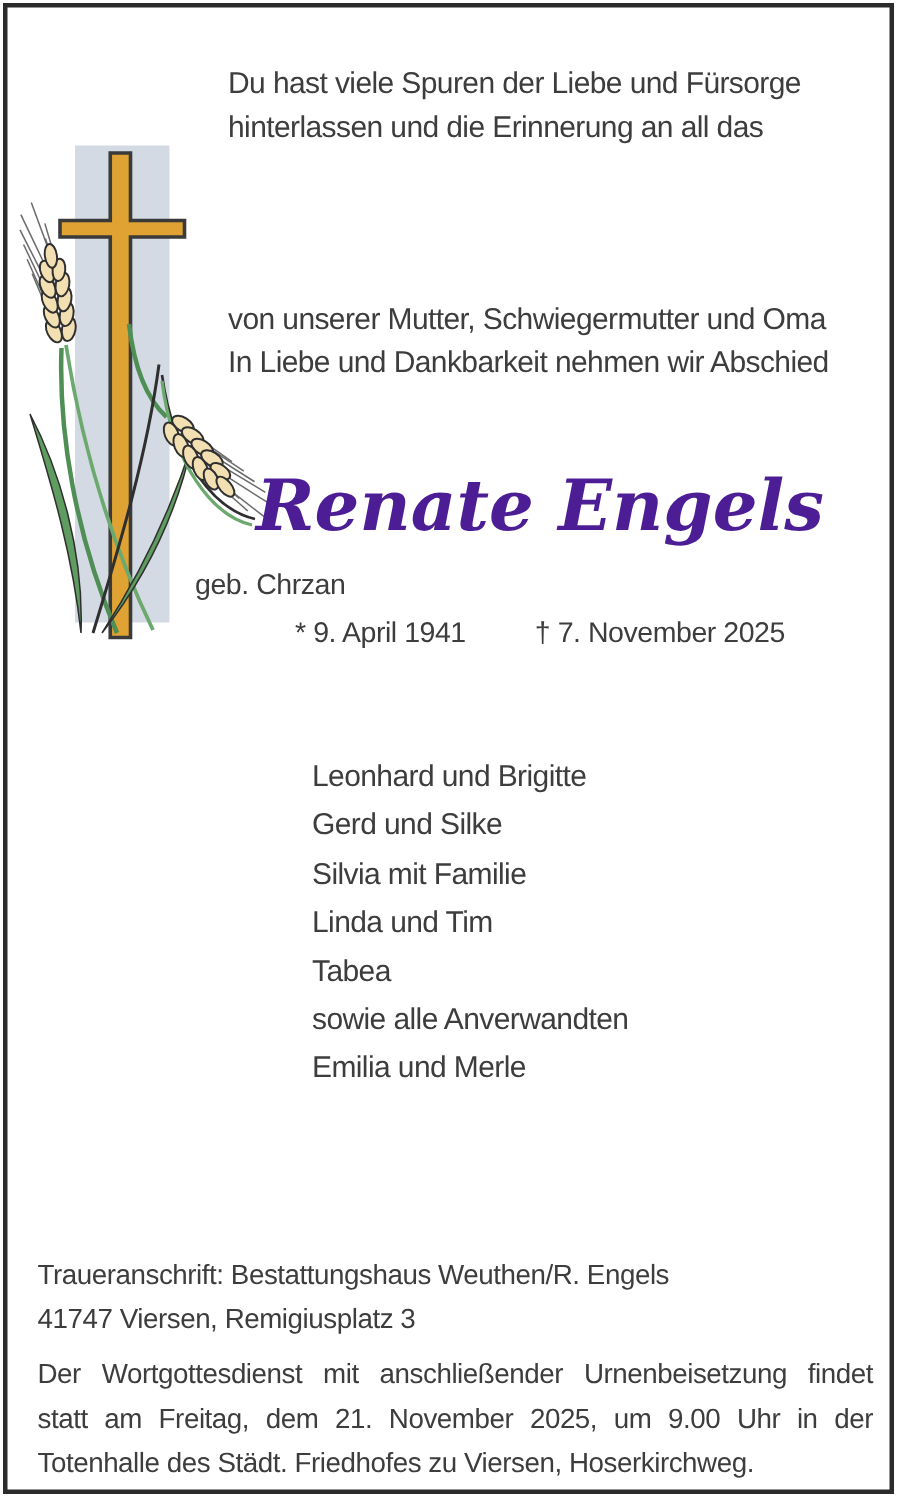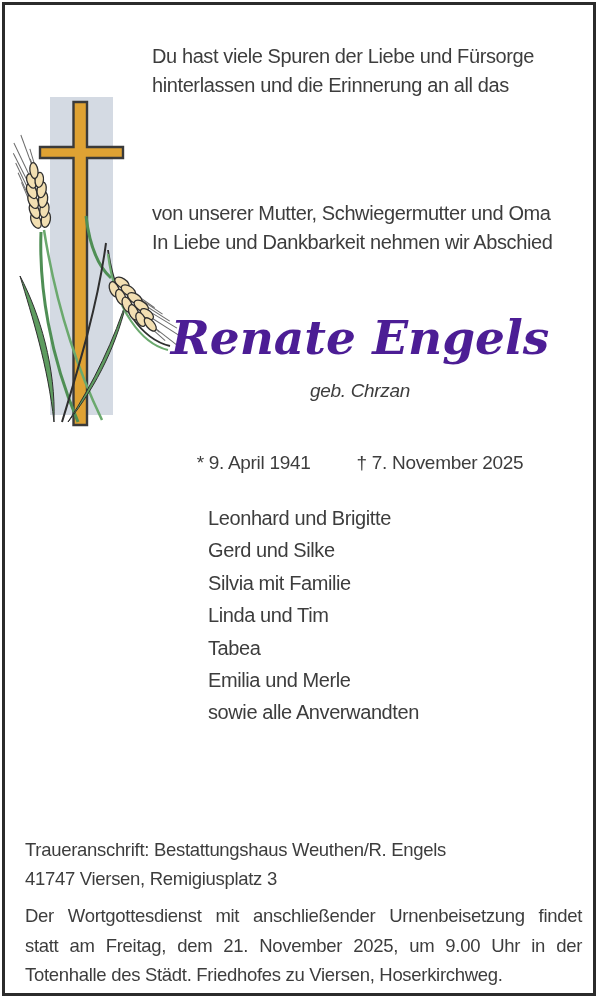--- a/index.html
+++ b/index.html
@@ -30,26 +30,26 @@
   .name{
     position:absolute;left:130px;top:308px;width:460px;
     text-align:center;
     font-family:"DejaVu Serif",serif;
     font-style:italic;font-weight:700;
     font-size:47px;line-height:60px;
     color:#4c1d95;
   }
   .maiden{
     position:absolute;left:130px;top:380px;width:460px;
-    text-align:center;font-size:19px;line-height:22px;letter-spacing:-0.3px;font-style:italic;
+    text-align:left;font-size:19px;line-height:22px;letter-spacing:-0.3px;
   }
   .dates{
     position:absolute;left:130px;top:410px;width:460px;
     display:flex;justify-content:center;gap:46px;
-    font-size:19px;line-height:26px;letter-spacing:-0.3px;margin-top:40px;
+    font-size:19px;line-height:26px;letter-spacing:-0.3px;
   }
   .mourners{
     position:absolute;left:208px;top:502px;
     font-size:20px;line-height:32.4px;letter-spacing:-0.4px;
   }
   .contact{
     position:absolute;left:25px;top:836px;width:540px;
     font-size:18.5px;line-height:28.5px;letter-spacing:-0.3px;
   }
   .service{
@@ -132,22 +132,22 @@
     <span>* 9. April 1941</span>
     <span>† 7. November 2025</span>
   </div>
 
   <div class="mourners">
     <div>Leonhard und Brigitte</div>
     <div>Gerd und Silke</div>
     <div>Silvia mit Familie</div>
     <div>Linda und Tim</div>
     <div>Tabea</div>
+    <div>sowie alle Anverwandten</div>
     <div>Emilia und Merle</div>
-    <div>sowie alle Anverwandten</div>
   </div>
 
   <div class="contact">
     <div>Traueranschrift: Bestattungshaus Weuthen/R. Engels</div>
     <div>41747 Viersen, Remigiusplatz 3</div>
   </div>
 
   <div class="service">
     <div class="just">Der Wortgottesdienst mit anschließender Urnenbeisetzung findet</div>
     <div class="just">statt am Freitag, dem 21. November 2025, um 9.00 Uhr in der</div>

